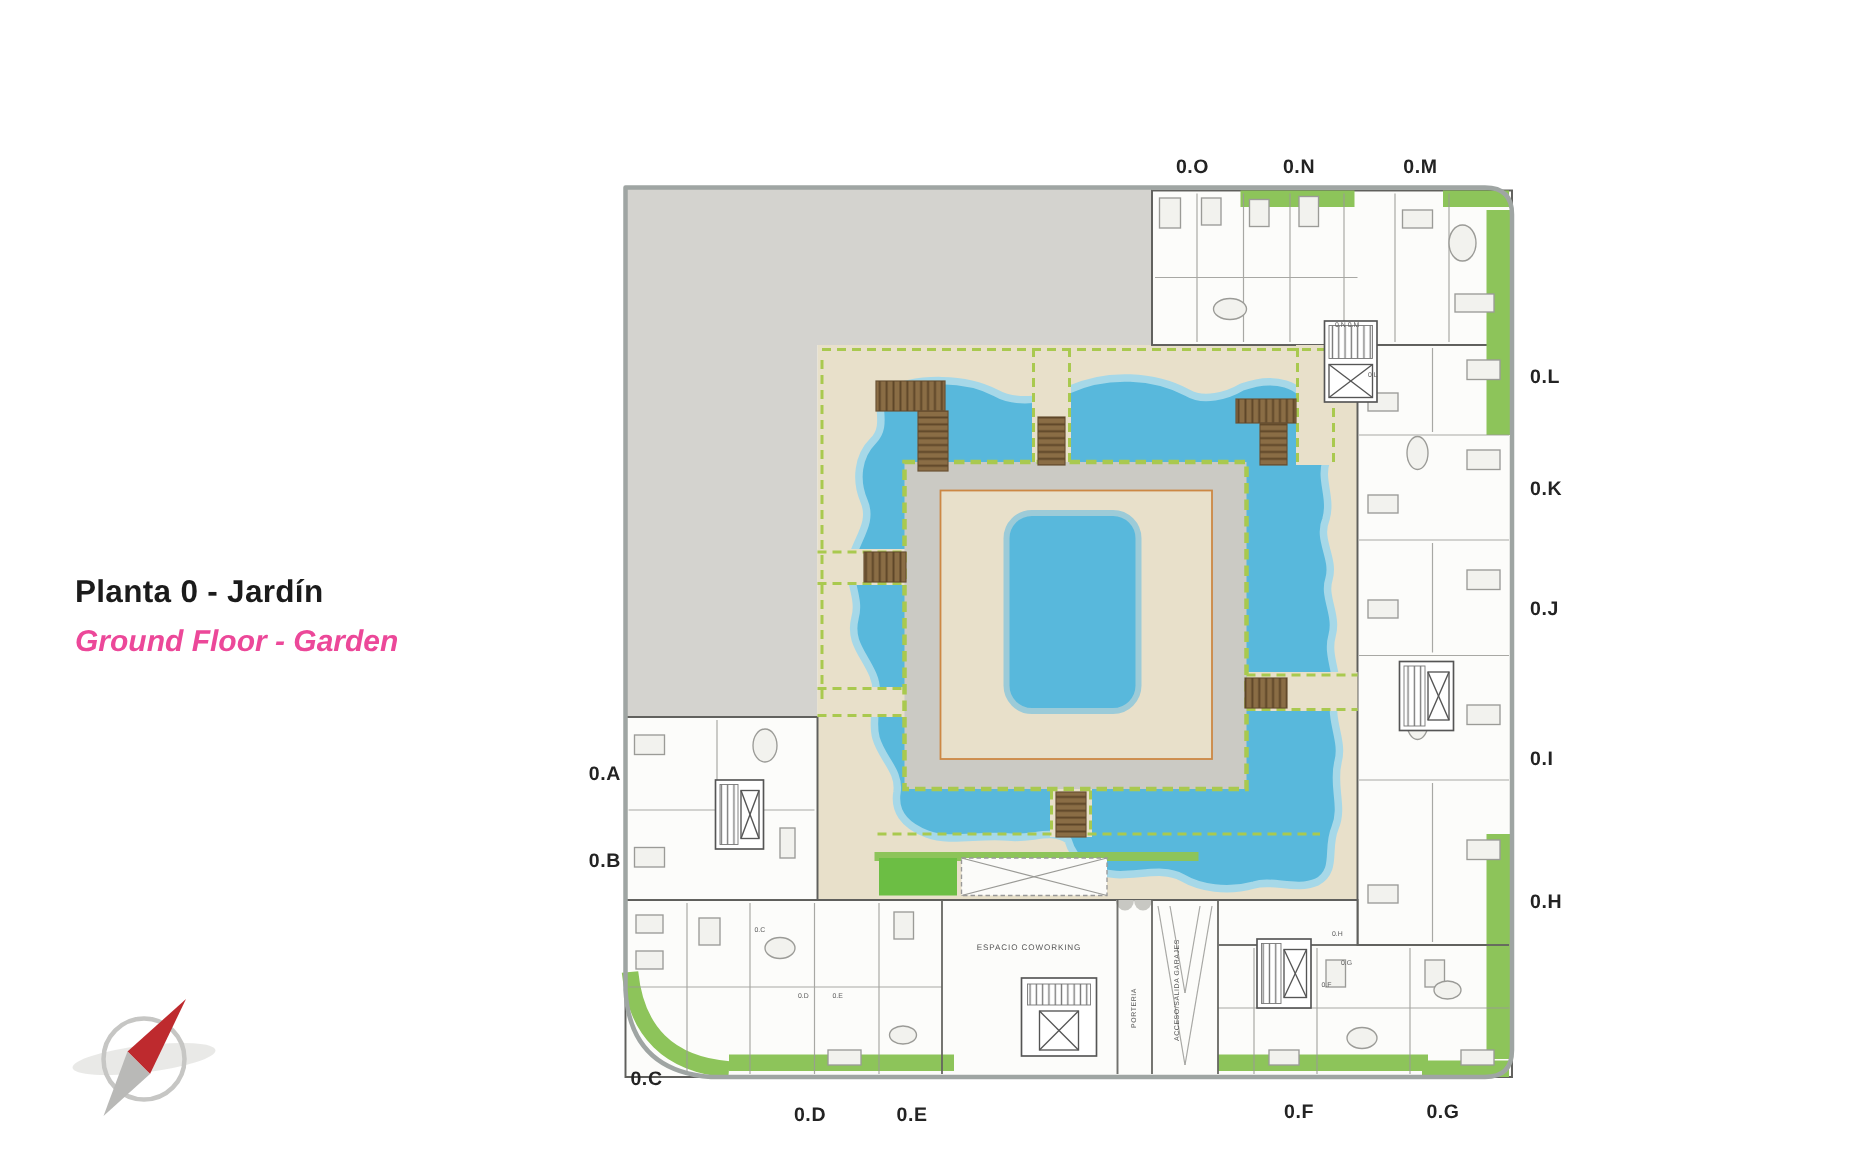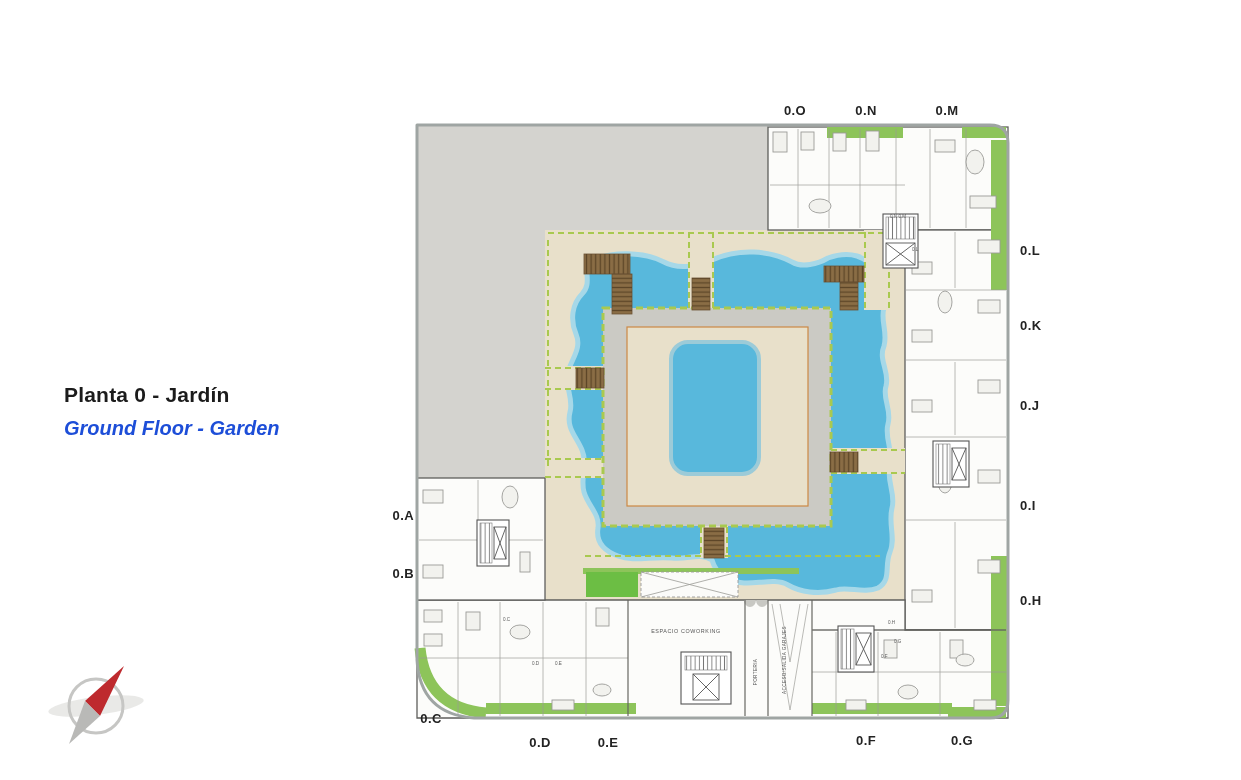--- a/index.html
+++ b/index.html
@@ -1,20 +1,20 @@
 <!DOCTYPE html>
 <html style="--c-water: #58B8DC; --c-waterlight: #A6D8E8; --c-terrace: #E8E0CA; --c-lawn: #6CBE44; --c-hedge: #A9C94F; --c-strip: #8DC45A; --c-wood: #8A6D45; --c-neighbor: #D4D3CF; --c-innergray: #CBCAC4; --c-orange: #CC8844; --c-compassred: #BE2A2E;"><head>
 <meta charset="utf-8">
 <style>
   html,body{margin:0;padding:0;background:#ffffff;}
   .stage{position:relative;width:1241px;height:780px;background:#fff;overflow:hidden;
          font-family:"Liberation Sans",sans-serif;}
-  .title-block{position:absolute;left:64px;top:383px;}
+  .title-block{position:absolute;left:50px;top:383px;}
   .title{font-size:21px;font-weight:bold;color:#1b1b1b;letter-spacing:.2px;}
-  .subtitle{font-size:20px;font-weight:bold;font-style:italic;color:#1d4ed8;margin-top:10px;}
+  .subtitle{font-size:20px;font-weight:bold;font-style:italic;color:#ec4899;margin-top:10px;}
   svg.plan{position:absolute;left:0;top:0;}
   svg.compass{position:absolute;left:38px;top:648px;}
 
   :root{
     --c-water:#58B8DC; --c-waterlight:#A6D8E8; --c-terrace:#E8E0CA; --c-lawn:#6CBE44;
     --c-hedge:#A9C94F; --c-strip:#8DC45A; --c-wood:#8A6D45; --c-neighbor:#D4D3CF;
     --c-innergray:#CBCAC4; --c-orange:#CC8844; --c-compassred:#BE2A2E;
   }
   .neighbor{fill:var(--c-neighbor);}
   .court{fill:var(--c-terrace);}

